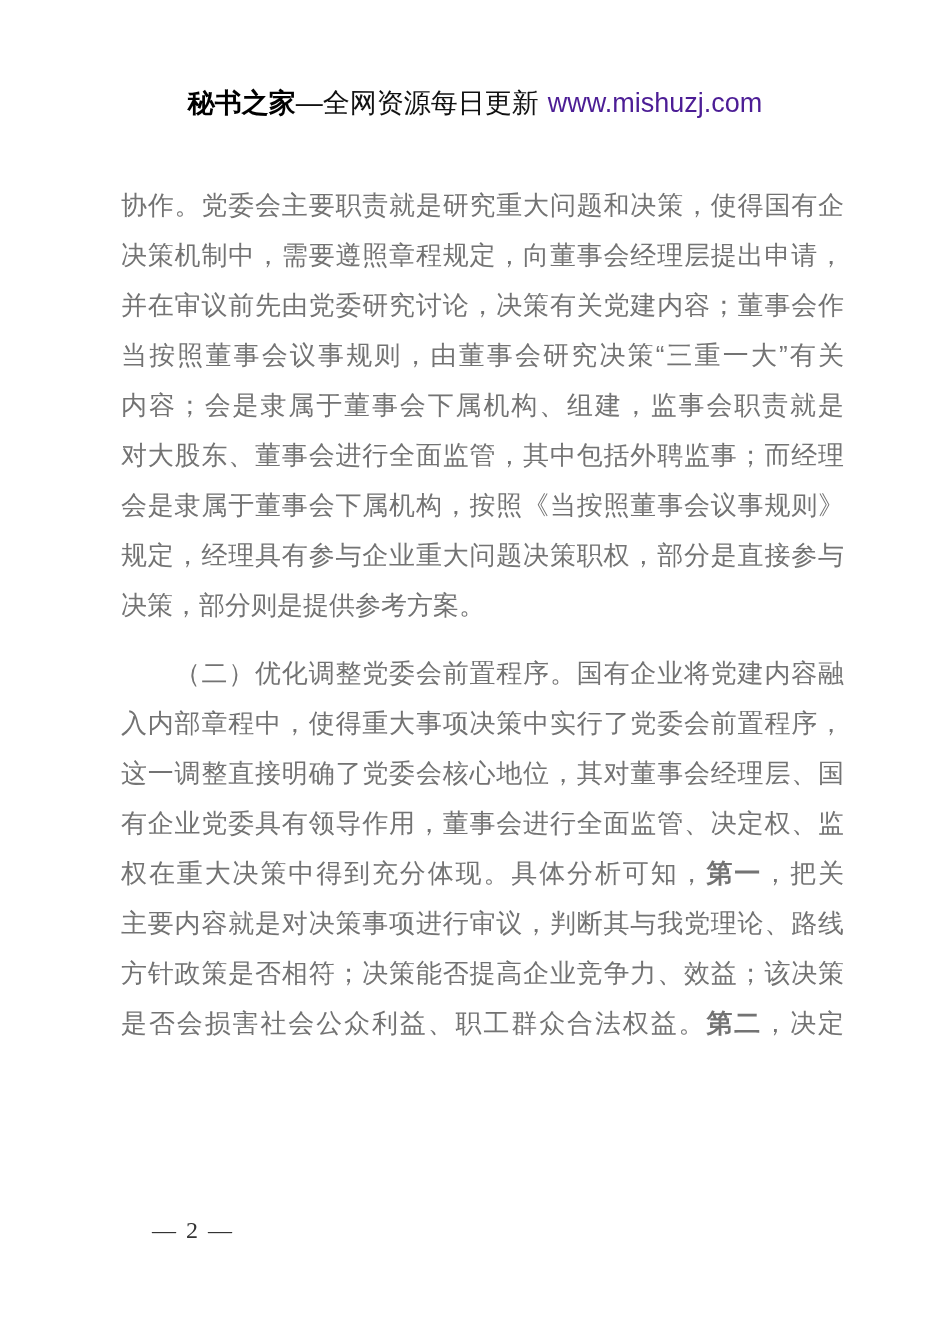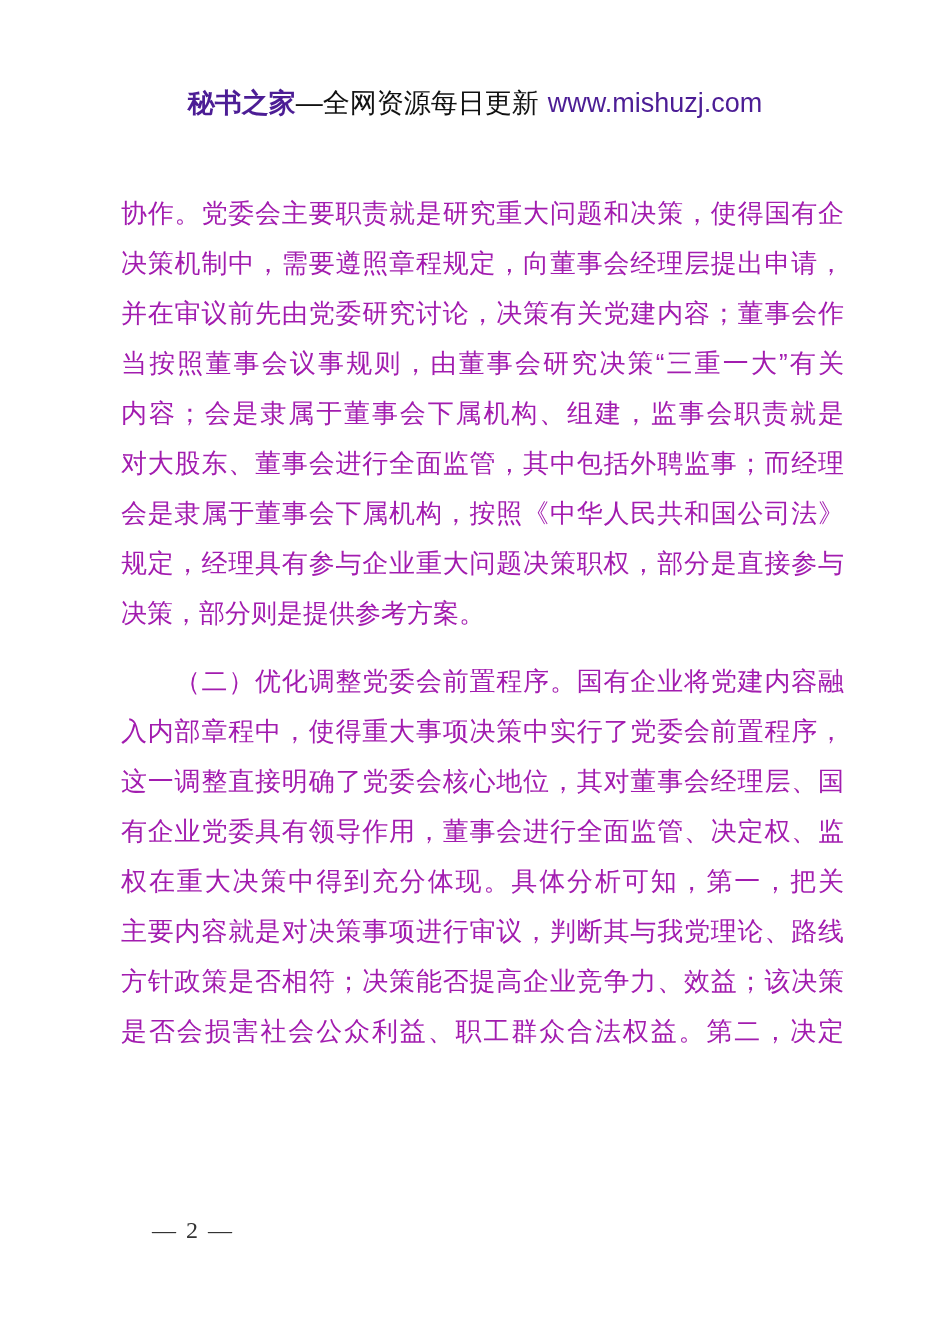--- a/index.html
+++ b/index.html
@@ -21,53 +21,53 @@
     left: 0;
     right: 0;
     text-align: center;
     font-size: 27px;
     line-height: 30px;
     white-space: nowrap;
     color: #111111;
   }
   .brand {
     font-weight: bold;
-    color: #4c1d95;
+    color: #000000;
   }
   .header-sep, .tagline {
     color: #111111;
   }
   .site-url {
     color: #4c1d95;
     margin-left: 9px;
     text-decoration: none;
   }
   .doc-body {
     position: absolute;
-    top: 188px;
+    top: 180px;
     left: 121px;
     width: 723px;
-    color: #a21caf;
+    color: #737373;
     font-size: 26px;
   }
   .paragraph { margin: 0; }
   .paragraph + .paragraph { margin-top: 18px; }
   .text-line {
     height: 50px;
     line-height: 50px;
     text-align: justify;
     text-align-last: justify;
     text-justify: inter-character;
     white-space: pre-wrap;
     overflow: hidden;
   }
   .text-line.last-left {
     text-align-last: left;
   }
-  .text-line b { font-weight: normal; }
+  .text-line b { font-weight: bold; }
   .page-footer {
     position: absolute;
     top: 1215px;
     left: 152px;
     font-family: "Liberation Serif", serif;
     font-size: 24px;
     line-height: 30px;
     color: #333333;
     letter-spacing: 2px;
   }
@@ -82,21 +82,21 @@
   </div>
 
   <div class="doc-body">
       <div class="paragraph">
         <div class="text-line"><span>协作。党委会主要职责就是研究重大问题和决策，使得国有企</span></div>
         <div class="text-line"><span>决策机制中，需要遵照章程规定，向董事会经理层提出申请，</span></div>
         <div class="text-line"><span>并在审议前先由党委研究讨论，决策有关党建内容；董事会作</span></div>
         <div class="text-line"><span>当按照董事会议事规则，由董事会研究决策“三重一大”有关</span></div>
         <div class="text-line"><span>内容；会是隶属于董事会下属机构、组建，监事会职责就是</span></div>
         <div class="text-line"><span>对大股东、董事会进行全面监管，其中包括外聘监事；而经理</span></div>
-        <div class="text-line"><span>会是隶属于董事会下属机构，按照《中华人民共和国公司法》</span></div>
+        <div class="text-line"><span>会是隶属于董事会下属机构，按照《当按照董事会议事规则》</span></div>
         <div class="text-line"><span>规定，经理具有参与企业重大问题决策职权，部分是直接参与</span></div>
         <div class="text-line last-left"><span>决策，部分则是提供参考方案。</span></div>
       </div>
       <div class="paragraph">
         <div class="text-line"><span>　　（二）优化调整党委会前置程序。国有企业将党建内容融</span></div>
         <div class="text-line"><span>入内部章程中，使得重大事项决策中实行了党委会前置程序，</span></div>
         <div class="text-line"><span>这一调整直接明确了党委会核心地位，其对董事会经理层、国</span></div>
         <div class="text-line"><span>有企业党委具有领导作用，董事会进行全面监管、决定权、监督</span></div>
         <div class="text-line"><span>权在重大决策中得到充分体现。具体分析可知，</span><b>第一</b><span>，把关权。</span></div>
         <div class="text-line"><span>主要内容就是对决策事项进行审议，判断其与我党理论、路线</span></div>

